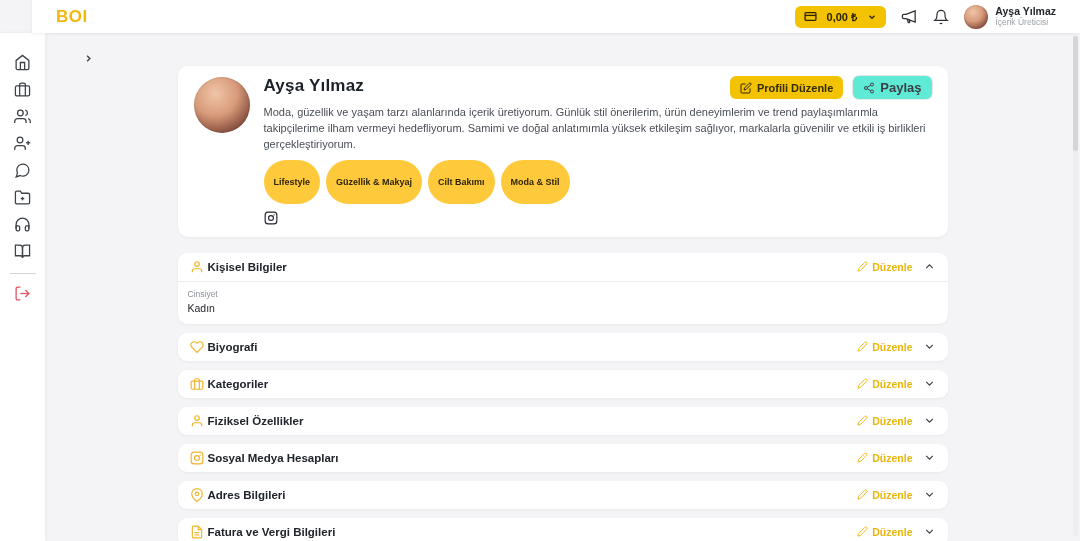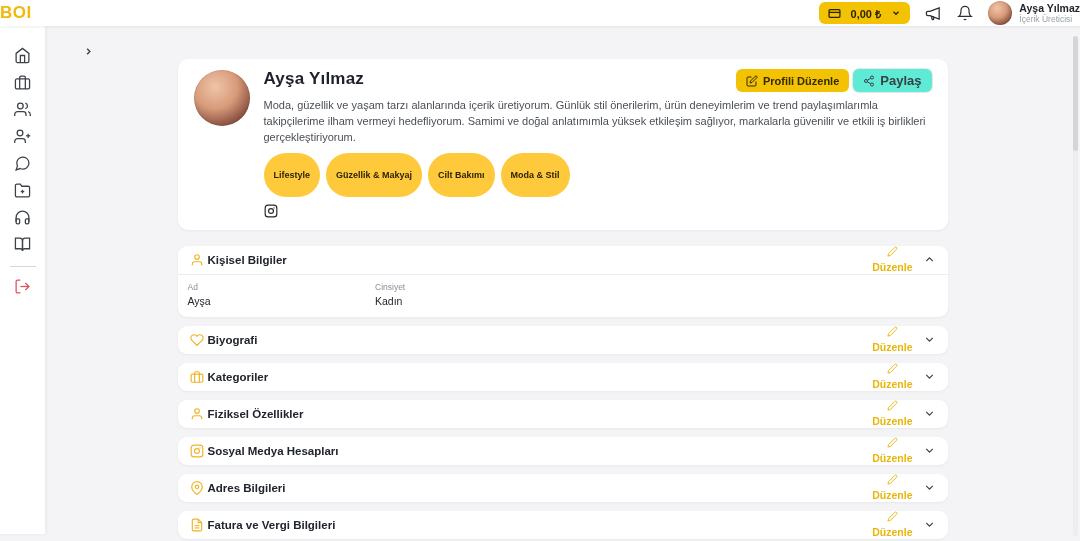--- a/index.html
+++ b/index.html
@@ -1,19 +1,19 @@
 <!DOCTYPE html>
 <html lang="tr"><head>
 <meta charset="utf-8">
 <style>
   * { margin:0; padding:0; box-sizing:border-box; }
   html,body { width:1080px; height:541px; overflow:hidden; font-family:"Liberation Sans", sans-serif; background:#f4f4f6; }
 
   
-  .topbar { height:26px; background:#fff; display:flex; align-items:center; padding:0 0; position:relative; z-index:3; box-shadow:0 1px 3px rgba(0,0,0,.07); }
+  .topbar { height:33px; background:#fff; display:flex; align-items:center; padding:0 24px; position:relative; z-index:3; box-shadow:0 1px 3px rgba(0,0,0,.07);margin-left:32px; }
   .logo { font-size:17px; font-weight:800; color:#f0b90b; letter-spacing:.5px; }
   .topbar-right { margin-left:auto; display:flex; align-items:center; gap:15px; }
   .balance-btn { background:#f2c203; border:none; border-radius:6px; height:22px; padding:0 9px; display:flex; align-items:center; gap:10px; font-family:inherit; font-size:11px; font-weight:700; color:#2c2400; cursor:pointer; }
   .icon-btn { background:none; border:none; color:#2b3036; display:flex; align-items:center; cursor:pointer; padding:0; }
   .user-chip { display:flex; align-items:center; gap:7px; cursor:pointer; }
   .avatar { border-radius:50%; background:radial-gradient(circle at 38% 30%, #f0c5a8 0%, #d79b7a 42%, #8a5140 75%, #4e2d24 100%); box-shadow:inset 0 0 0 1px rgba(0,0,0,.08); }
   .avatar-sm { width:24px; height:24px; }
   .user-name { font-size:10.5px; font-weight:700; color:#23262c; line-height:1.15; }
   .user-role { font-size:8.5px; color:#9aa0a8; line-height:1.2; }
 
@@ -27,36 +27,36 @@
 
   .main { flex:1; padding-top:33px; position:relative; }
   .content { width:770px; margin:0 auto; }
 
   
   .profile-card { background:#fff; border-radius:10px; box-shadow:0 1px 3px rgba(0,0,0,.05); padding:10px 16px 12px; display:flex; gap:14px; margin-bottom:16px; }
   .avatar-lg { width:56px; height:56px; flex:0 0 56px; margin-top:1px; }
   .profile-main { flex:1; min-width:0; }
   .name-row { display:flex; align-items:flex-start; }
   .profile-name { font-size:17px; font-weight:700; color:#1d2129; letter-spacing:.2px; }
-  .head-actions { margin-left:auto; display:flex; gap:4px; }
+  .head-actions { margin-left:auto; display:flex; gap:10px; }
   .btn-edit-profile { background:#f2c203; border:none; border-radius:6px; padding:4px 10px; font-family:inherit; font-size:11px; font-weight:700; color:#332a00; display:flex; align-items:center; gap:5px; cursor:pointer; }
   .btn-share { background:#5eead4; border:none; box-shadow:0 0 0 1px #e7e8ea; border-radius:6px; padding:4px 10px; font-family:inherit; font-size:13px; font-weight:700; color:#3b4046; display:flex; align-items:center; gap:5px; cursor:pointer; }
   .profile-email { font-size:11px; color:#565c64; margin-top:4px; }
   .profile-bio { font-size:11px; color:#4a4f57; line-height:1.45; margin-top:6px; }
   .tag-row { display:flex; gap:6px; margin-top:7px; }
   .tag { background:#ffc93c; color:#2f2507; font-size:9px; font-weight:700; padding:17px 10px; border-radius:999px; white-space:nowrap; }
   .insta-row { margin-top:7px; color:#23272d; display:flex; }
 
   
   .section-card { background:#fff; border-radius:9px; box-shadow:0 1px 3px rgba(0,0,0,.05); margin-bottom:9px; }
   .sec-header { height:28px; display:flex; align-items:center; padding:0 12px; gap:4px; cursor:pointer; }
   .sec-icon { color:#f0b429; display:flex; align-items:center; }
   .sec-title { font-size:11.5px; font-weight:700; color:#20242b; }
   .sec-right { margin-left:auto; display:flex; align-items:center; gap:10px; }
-  .edit-link { background:none; border:none; font-family:inherit; color:#e9b50b; font-size:10.5px; font-weight:700; display:flex; align-items:center; gap:4px; cursor:pointer; padding:0;flex-direction:column; }
+  .edit-link { background:none; border:none; font-family:inherit; color:#e9b50b; font-size:10.5px; font-weight:700; display:flex; align-items:center; gap:4px; cursor:pointer; padding:0; }
   .chev { color:#3c4248; display:flex; align-items:center; }
   .personal-body { border-top:1px solid #ececf0; padding:7px 10px 10px; display:grid; grid-template-columns:repeat(4,1fr); }
   .f-label { font-size:8.5px; color:#8a9099; margin-bottom:3px; }
   .f-value { font-size:10.5px; color:#23262c; }
 
   
   .scrollbar-track { position:fixed; right:2px; top:36px; width:5px; height:500px; background:#ededef; border-radius:3px; }
   .scrollbar-thumb { width:5px; height:115px; background:#d4d5d9; border-radius:3px; }
 
   svg { display:block; }
@@ -267,24 +267,20 @@
             </button>
             <span class="chev">
                 <svg width="13" height="13" viewBox="0 0 24 24" fill="none" stroke="currentColor" stroke-width="2.2">
                   <polyline points="18 15 12 9 6 15"></polyline>
                 </svg>
               </span>
           </span>
         </div>
         <div class="personal-body">
           <div>
-            <div class="f-label">Ad</div>
-            <div class="f-value">Ayşa</div>
-          </div>
-          <div>
             <div class="f-label">Cinsiyet</div>
             <div class="f-value">Kadın</div>
           </div>
         </div>
       </section>
 
       <section class="section-card">
         <div class="sec-header">
           <span class="sec-icon">
               <svg width="14" height="14" viewBox="0 0 24 24" fill="none" stroke="currentColor" stroke-width="2">

